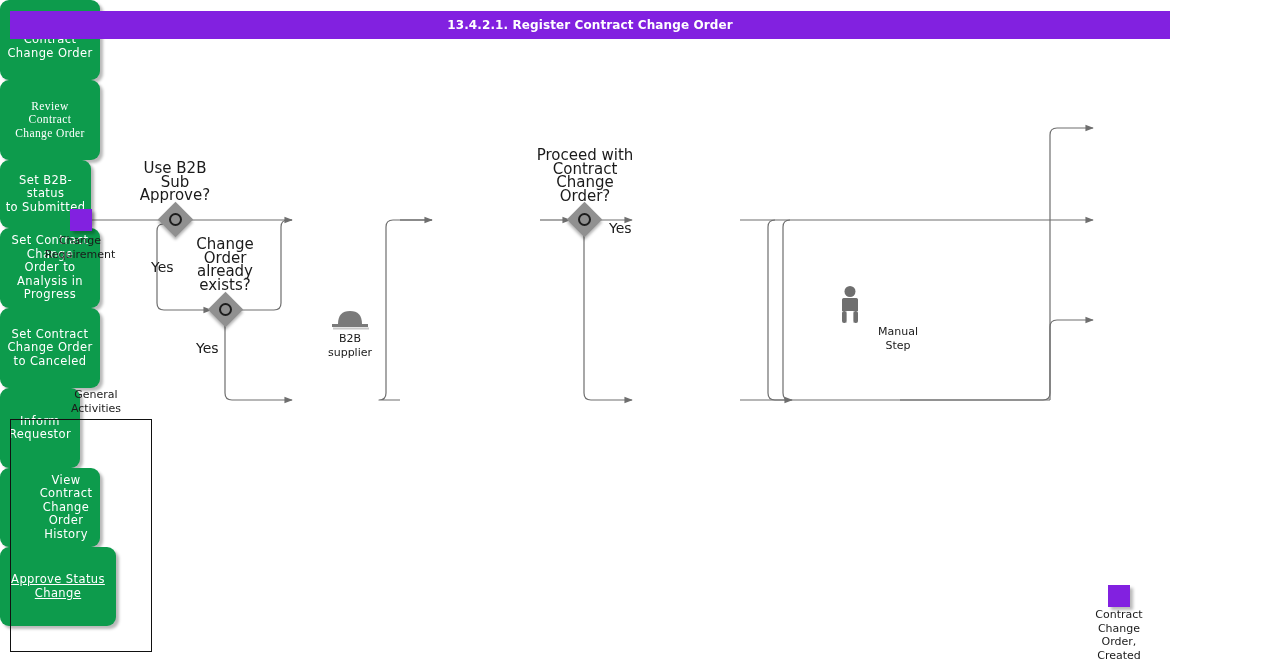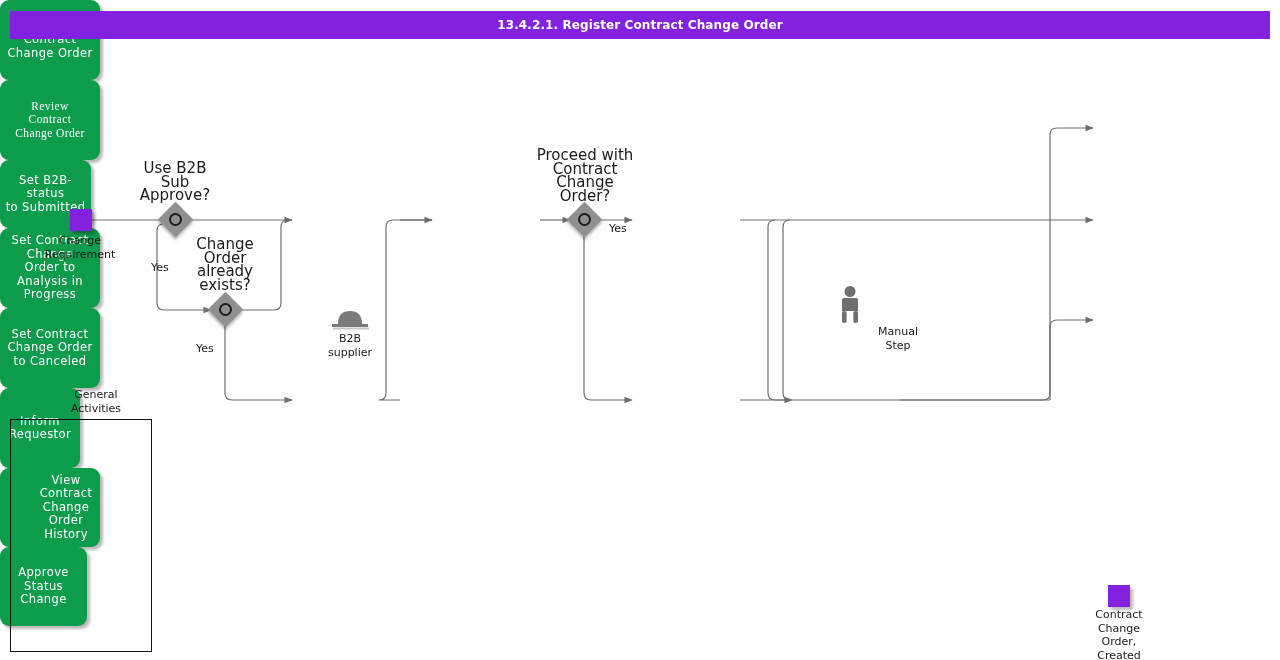--- a/index.html
+++ b/index.html
@@ -18,21 +18,21 @@
     width: 1280px;
     height: 660px;
     background: #ffffff;
   }
 
   
   #titlebar {
     position: absolute;
     left: 10px;
     top: 11px;
-    width: 1260px;
+    width: 1160px;
     height: 28px;
     background: #8221e0;
     color: #ffffff;
     font-size: 12px;
     font-weight: bold;
     display: flex;
     align-items: center;
     justify-content: center;
     letter-spacing: 0.1px;
   }
@@ -108,21 +108,21 @@
     position: absolute;
     text-align: center;
     font-size: 15px;
     line-height: 13.5px;
     color: #1a1a1a;
     white-space: pre-line;
   }
 
   .flow-label {
     position: absolute;
-    font-size: 11px;
+    font-size: 14px;
     line-height: 13px;
     color: #1a1a1a;
   }
 
   
   .group-box {
     position: absolute;
     border: 1px solid #111111;
     background: transparent;
   }
@@ -316,18 +316,18 @@
 Activities</div>
 
   <div class="group-box" style="left:10px; top:419px; width:140px; height:231px;"></div>
 
   <div class="task" style="left:30px; top:450px; width:100px; height:79px;">
     <span style="white-space:pre-line;margin-left:32px;">View Contract
 Change Order
 History</span>
   </div>
 
-  <div class="task" style="left:30px; top:550px; width:87px; height:79px;">
+  <div class="task" style="left:30px; top:550px; width:116px; height:79px;text-decoration:underline;">
     <span style="white-space:pre-line;">Approve Status
 Change</span>
   </div>
 
 </div>
 
 </body></html>

